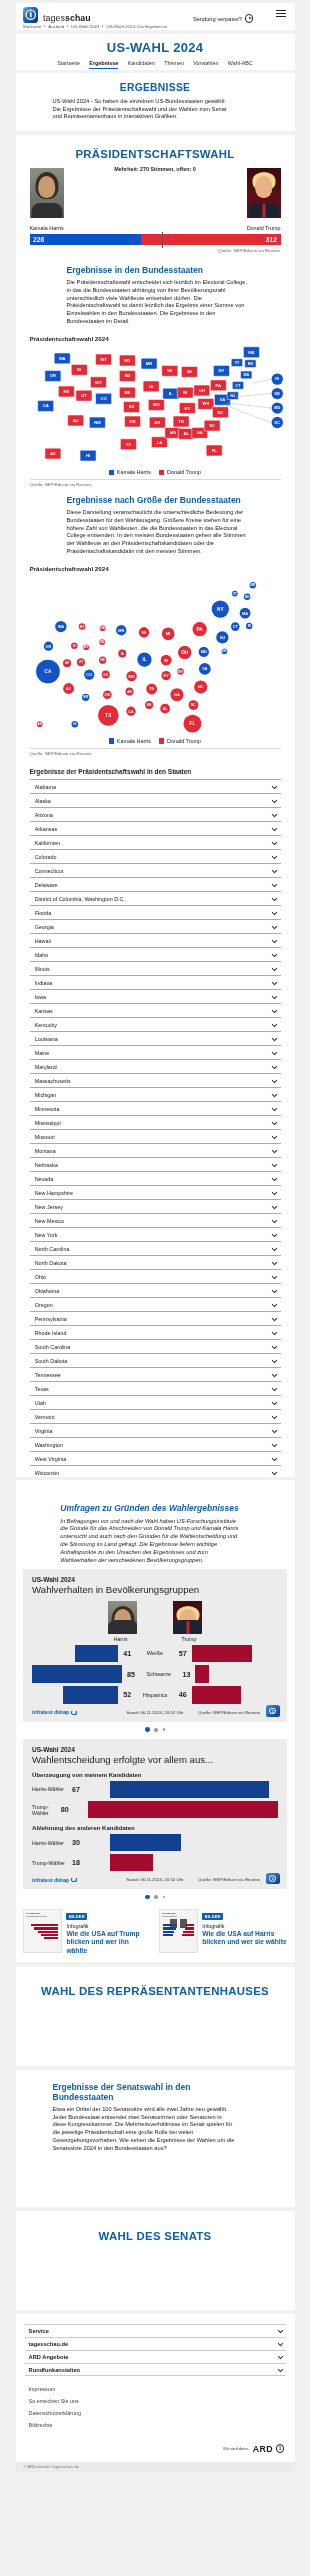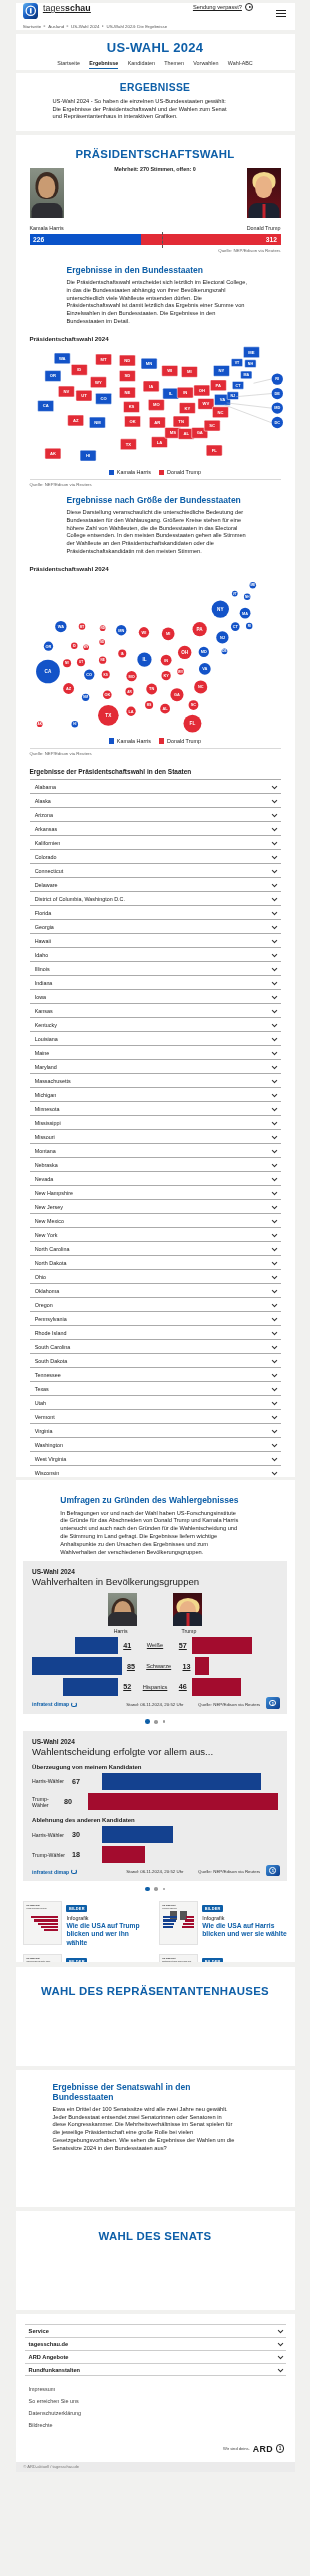--- a/index.html
+++ b/index.html
@@ -2,21 +2,21 @@
 <html lang="de" style="font-size:8.3px"><head>
 <meta charset="utf-8">
 <style>
   * { margin:0; padding:0; box-sizing:border-box; }
   body { width:310px; background:#f1f1ef; font-family:"Liberation Sans", sans-serif; color:#1d1d1d; }
   #root { width:310px; height:2576px; overflow:hidden; }
   .card { width:279px; margin:0 auto; background:#fff; position:relative; overflow:hidden; }
 
   
   #card-header { height:27px; margin-top:3.1px; }
-  .hdr-row { display:flex; align-items:flex-start; height:19.6px; padding:0 7.2px;text-decoration:underline; }
+  .hdr-row { display:flex; align-items:flex-end; height:19.6px; padding:0 7.2px; }
   .ts-logo { width:15.5px; height:15.5px; border-radius:3.6px; background:linear-gradient(135deg,#63b3ef 0%,#1b63c8 45%,#0a2f6e 100%); position:relative; flex:0 0 auto; }
   .ts-logo svg { position:absolute; inset:0; }
   .ts-word { font-size:8.8px; margin-left:4.7px; letter-spacing:0.1px; }
   .ts-word b { font-weight:700; }
   .watch { margin-left:auto; margin-right:34px; display:flex; align-items:center; gap:3.1px; font-size:5.7px; color:#222; }
   .play-ic { width:8.3px; height:8.3px; border:0.8px solid #222; border-radius:50%; position:relative; }
   .play-ic:before { content:""; position:absolute; left:2.6px; top:1.8px; border-left:3.1px solid #222; border-top:1.8px solid transparent; border-bottom:1.8px solid transparent; }
   .burger { position:absolute; right:8.3px; top:6.7px; width:10.3px; height:7.2px; display:flex; flex-direction:column; justify-content:space-between; cursor:pointer; }
   .burger i { display:block; height:1px; background:#222; }
   .crumbs { padding:1px 7.2px; font-size:4.4px; color:#555; display:flex; gap:2.6px; align-items:center; }
@@ -74,28 +74,28 @@
   .callout-line { stroke:#bbb; stroke-width:1; fill:none; }
 
   .acc-head { font-size:6.5px; font-weight:700; margin-top:12.4px; }
   .acc { margin-top:4.1px; }
   .acc-row { height:14px; display:flex; align-items:center; justify-content:space-between; border-top:0.5px solid #aaa; font-size:5.4px; color:#222; padding:0 5.2px; cursor:pointer; }
   .acc-row:last-child { border-bottom:0.5px solid #aaa; }
   .chev { width:3.6px; height:3.6px; border-right:0.8px solid #333; border-bottom:0.8px solid #333; transform:rotate(45deg) translateY(-1px); }
 
   
   #card-umfragen { height:482px; margin-top:3.6px; padding:0 7.8px; }
-  #card-umfragen .article { margin-top:15px; }
+  #card-umfragen .article { margin-top:23px;font-style:italic; }
   .chart-box { background:#ececec; margin-top:4.7px; padding:6.7px 8.8px; position:relative; }
   .cb-kicker { font-size:6.5px; font-weight:700; }
   .cb-title { font-size:9.6px; margin-top:1.6px; }
   .cb-photos { display:flex; justify-content:center; gap:36px; margin-top:5.7px; }
   .cb-photos .photo { position:relative; top:0; width:29px; height:33px; }
   .cb-names { display:flex; justify-content:center; gap:54px; font-size:5.2px; margin-top:2.1px; }
-  .demo-row { display:flex; align-items:center; height:18.6px; margin-top:2.1px;text-decoration:underline; }
+  .demo-row { display:flex; align-items:center; height:18.6px; margin-top:2.1px; }
   .demo-left { flex:1; display:flex; justify-content:flex-end; }
   .demo-right { flex:1; display:flex; justify-content:flex-start; }
   .demo-bar { height:17.6px; }
   .demo-bar.d { background:#14418f; }
   .demo-bar.r { background:#a30c2e; }
   .demo-val { width:17.6px; text-align:center; font-size:7.2px; font-weight:700; }
   .demo-cat { width:38px; text-align:center; font-size:5.7px; }
   .cb-footer { display:flex; align-items:center; margin-top:5.2px; font-size:4.4px; color:#333; }
   .cb-footer .brand { color:#0e5fa8; font-weight:700; font-size:5.2px; display:flex; align-items:center; gap:2.1px; }
   .brand-ring { width:5.2px; height:5.2px; border:1.3px solid #0e5fa8; border-top-color:transparent; border-radius:50%; display:inline-block; }
@@ -104,21 +104,21 @@
   .ard-badge { position:absolute; right:7.2px; bottom:5.2px; width:13.4px; height:11.4px; border-radius:2.6px; background:linear-gradient(135deg,#3f8fd8,#0a3b8c); display:flex; align-items:center; justify-content:center; }
   .ard-badge i { width:6.7px; height:6.7px; border:1px solid #fff; border-radius:50%; display:flex; align-items:center; justify-content:center; font-style:normal; color:#fff; font-size:4.1px; font-weight:700; }
   .dots { display:flex; justify-content:center; align-items:center; gap:4.7px; height:9.3px; margin-top:3.1px; }
   .dot { border-radius:50%; background:#9a9a9a; cursor:pointer; }
   .dot.d1 { width:4.7px; height:4.7px; background:#0e5fa8; }
   .dot.d2 { width:3.6px; height:3.6px; }
   .dot.d3 { width:2.6px; height:2.6px; }
   .dec-group { font-size:6px; font-weight:600; margin-top:6.7px; }
   .dec-row { display:flex; align-items:center; height:17.6px; margin-top:2.6px; }
   .dec-name { width:40px; font-size:5.2px; }
-  .dec-val { width:30px; font-size:7.2px; font-weight:700; }
+  .dec-val { width:38px; font-size:7.2px; font-weight:700; }
   .dec-barwrap { flex:1; }
   .dec-bar { height:16.5px; }
   .dec-bar.d { background:#14418f; }
   .dec-bar.r { background:#a30c2e; }
 
   
   .teasers { display:grid; grid-template-columns:1fr 1fr; gap:7.2px 8.3px; margin-top:7.2px; }
   .teaser { display:flex; gap:4.1px; cursor:pointer; }
   .thumb { width:39px; height:44px; background:#f4f4f3; border:0.5px solid #e2e2e2; flex:0 0 auto; padding:2.1px; font-size:2.1px; color:#333; position:relative; overflow:hidden; }
   .thumb .tk { font-weight:700; font-size:2.1px; }

